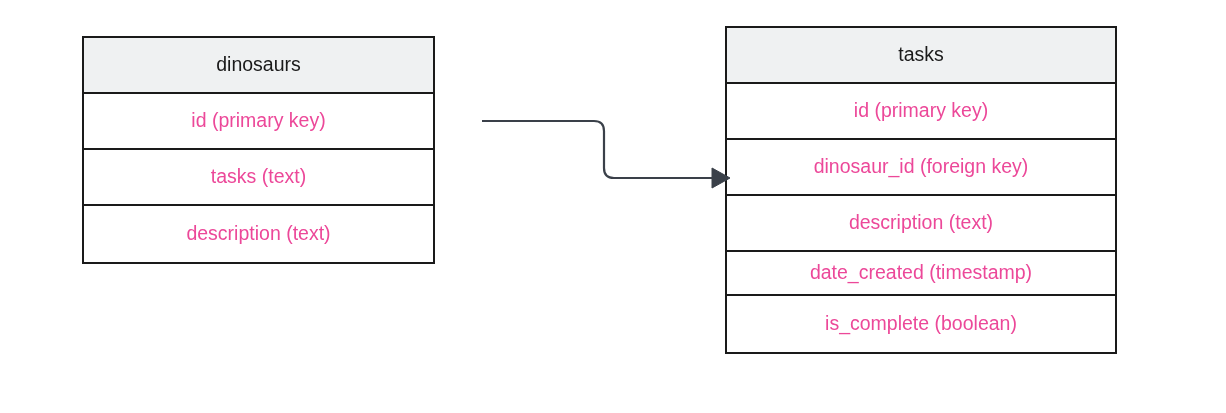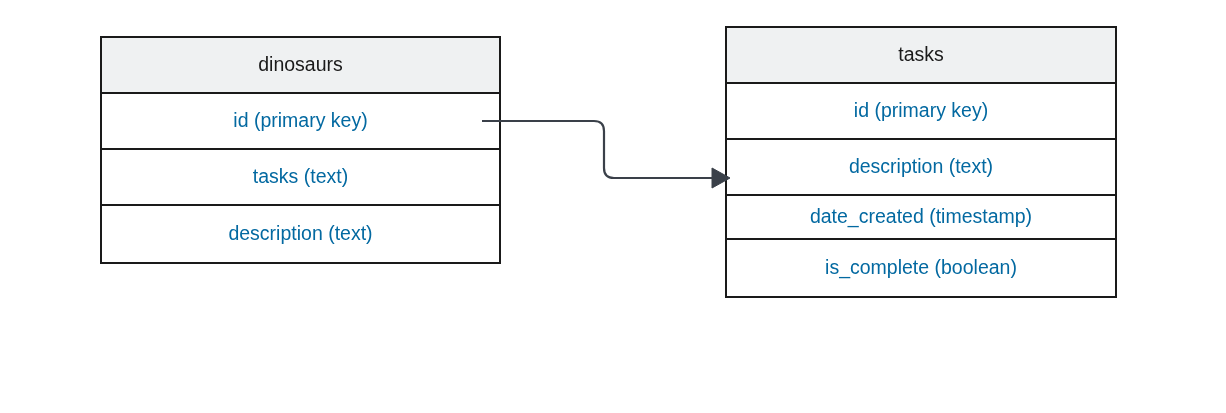--- a/index.html
+++ b/index.html
@@ -37,21 +37,21 @@
     line-height: 1;
     white-space: nowrap;
   }
   .entity-row {
     box-sizing: border-box;
     height: 56px;
     border-bottom: 2px solid #1a1a1a;
     display: flex;
     align-items: center;
     justify-content: center;
-    color: #0369a1;
+    color: #ec4899;
     font-size: 19.5px;
     line-height: 1;
     white-space: nowrap;
     background: #ffffff;
   }
   .entity-row:last-child {
     border-bottom: none;
   }
   #relationship-layer {
     position: absolute;
@@ -60,30 +60,31 @@
     width: 1226px;
     height: 413px;
     pointer-events: none;
   }
 </style>
 </head>
 <body>
 
 <div id="canvas">
 
-  <div class="entity-table" id="table-dinosaurs" style="left: 100px; top: 36px; width: 401px;">
+  <div class="entity-table" id="table-dinosaurs" style="left: 82px; top: 36px; width: 353px;">
     <div class="entity-header" style="height: 56px;">dinosaurs</div>
     <div class="entity-row" style="height: 56px;">id (primary key)</div>
     <div class="entity-row" style="height: 56px;">tasks (text)</div>
     <div class="entity-row" style="height: 56px;">description (text)</div>
   </div>
 
   <div class="entity-table" id="table-tasks" style="left: 725px; top: 26px; width: 392px;">
     <div class="entity-header" style="height: 56px;">tasks</div>
     <div class="entity-row" style="height: 56px;">id (primary key)</div>
+    <div class="entity-row" style="height: 56px;">dinosaur_id (foreign key)</div>
     <div class="entity-row" style="height: 56px;">description (text)</div>
     <div class="entity-row" style="height: 44px; text-align: right;">date_created (timestamp)</div>
     <div class="entity-row" style="height: 56px; text-align: right;">is_complete (boolean)</div>
   </div>
 
   <svg id="relationship-layer" viewBox="0 0 1226 413" xmlns="http://www.w3.org/2000/svg">
     <path id="rel-path-0" fill="none" stroke="#3a4049" stroke-width="2.2" stroke-linejoin="round" stroke-linecap="butt" d="M 482 121 L 594 121 Q 604 121 604 131 L 604 168 Q 604 178 614 178 L 712 178"></path>
     <polygon id="rel-arrow-0" fill="#3a4049" stroke="#3a4049" stroke-width="1" stroke-linejoin="miter" points="712,168 730,178 712,188"></polygon>
   </svg>
 

